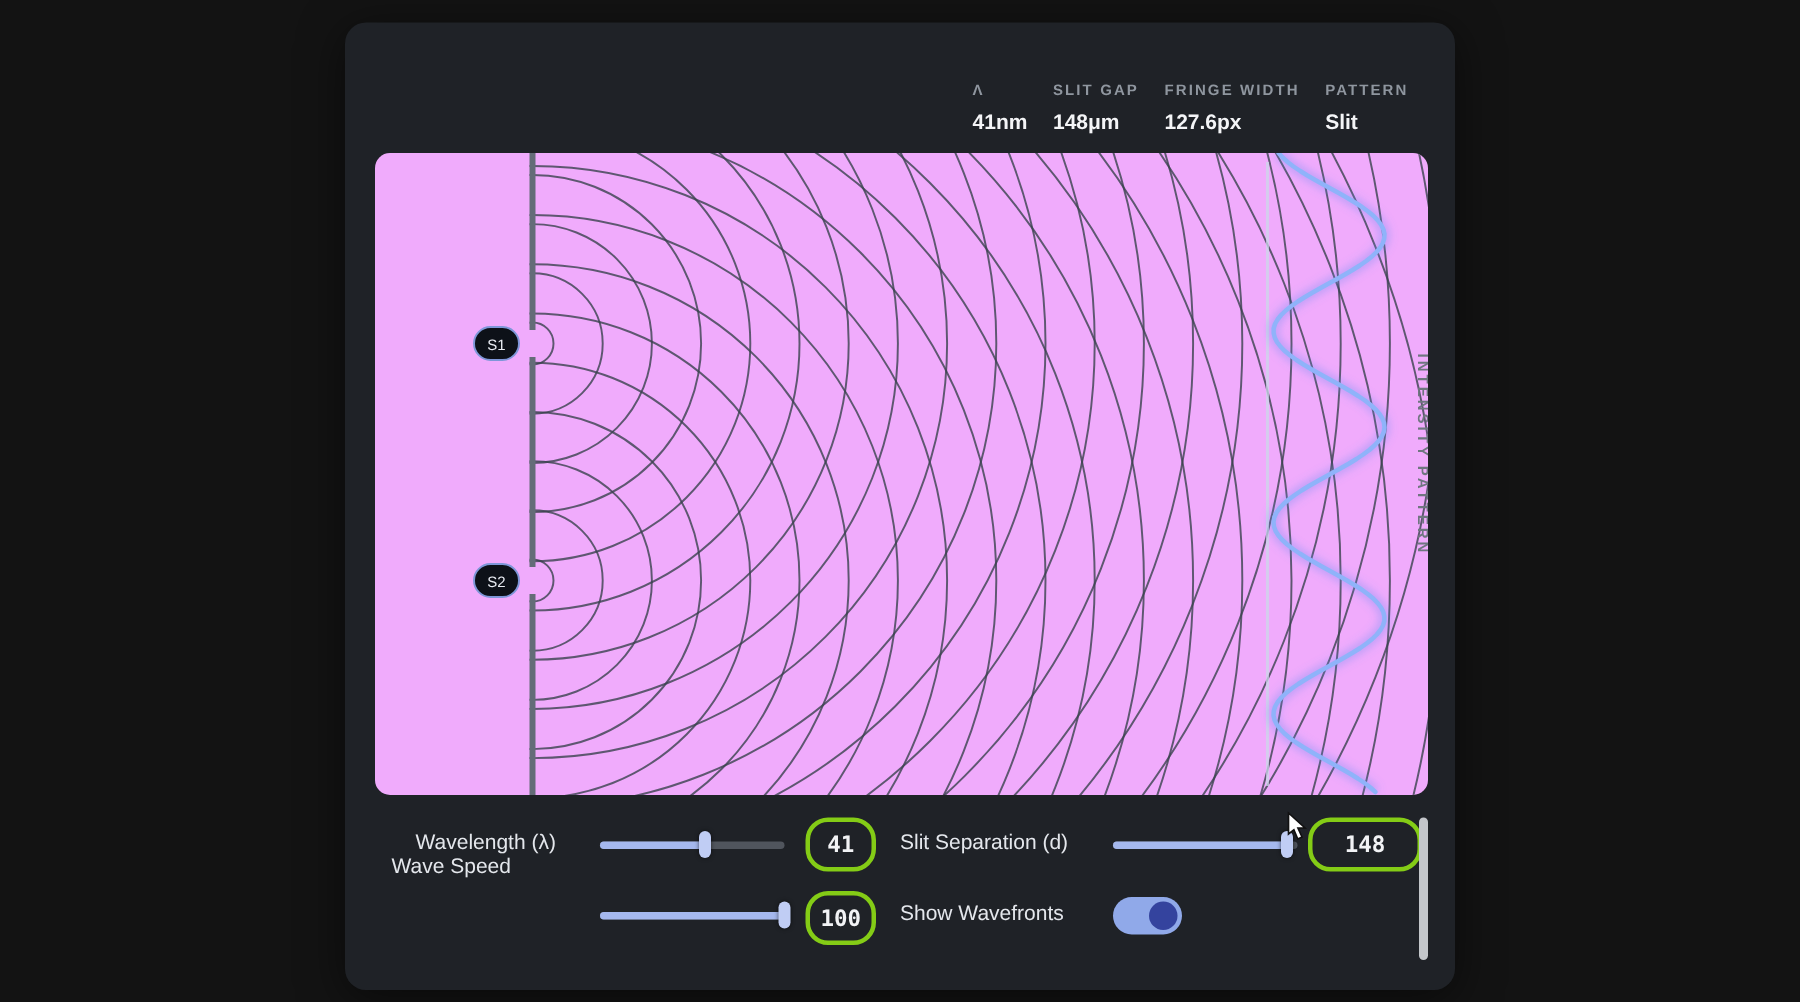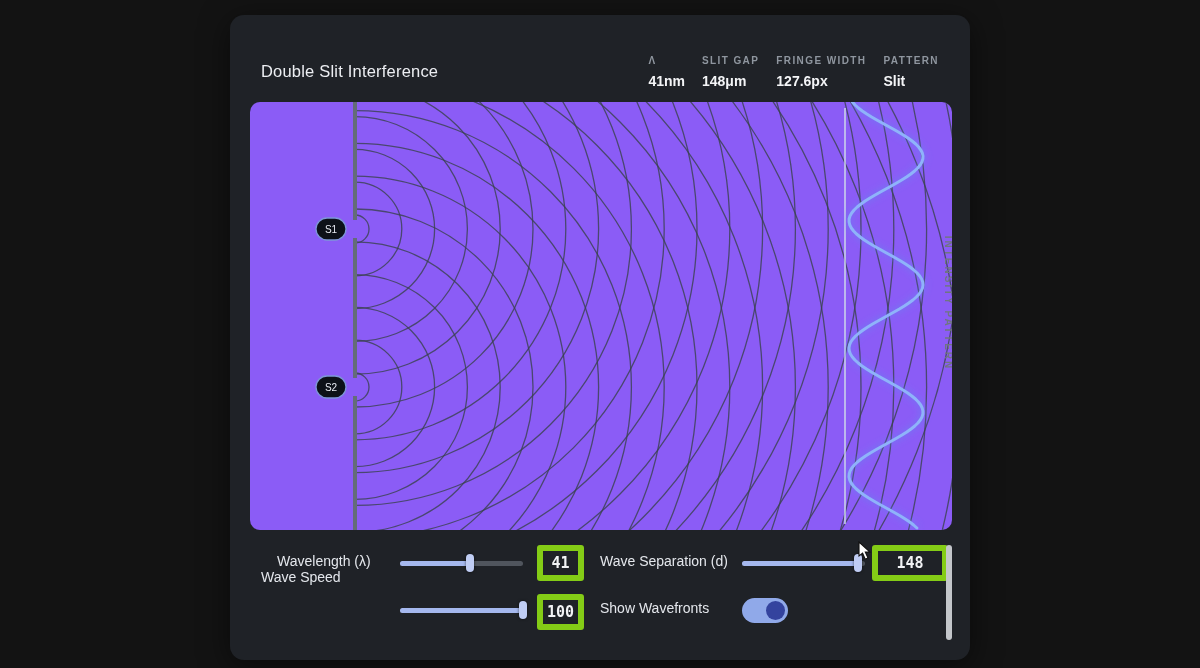--- a/index.html
+++ b/index.html
@@ -15,55 +15,54 @@
            color:#eceef2; font-weight:500; }
   .stats { position:absolute; right:31px; top:40px; display:flex; gap:17px; }
   .stat  { display:flex; flex-direction:column; gap:7px; }
   .stat-label { font-size:10px; font-weight:700; letter-spacing:1.4px; color:#8f969f;
                 text-transform:uppercase; }
   .stat-value { font-family:Liberation Sans, sans-serif; font-size:14px; font-weight:700;
                 color:#f4f5f7; }
 
   
   .canvas { position:absolute; left:20px; top:87px; width:702px; height:428px;
-            background:#8b5cf6; border-radius:10px; overflow:hidden; }
+            background:#f0abfc; border-radius:10px; overflow:hidden; }
   .canvas svg { display:block; }
 
   
   .ctl-label { position:absolute; font-size:14px; color:#e4e7ec; }
   .slider { position:absolute; width:123px; height:20px; cursor:pointer; }
   .slider .track { position:absolute; left:0; right:0; top:8px; height:5px;
                    border-radius:3px; background:#50555d; }
   .slider .fill  { position:absolute; left:0; top:8px; height:5px; border-radius:3px;
                    background:#a5b8ee; width:var(--p,50%); }
   .slider .thumb { position:absolute; top:1px; left:calc(var(--p,50%) - 4px);
                    width:8px; height:18px; border-radius:4px; background:#c0cdf4;
                    box-shadow:0 0 3px rgba(0,0,0,.6); }
-  .valbox { position:absolute; height:36px; border:6px solid #84cc16; border-radius:3px;
+  .valbox { position:absolute; height:36px; border:3px solid #84cc16; border-radius:15px;
             background:transparent; color:#f2f3f5; text-align:center;
             font-family:"DejaVu Sans Mono", monospace; font-size:15px; font-weight:600; }
   .toggle { position:absolute; width:46px; height:25px; border-radius:13px;
             background:#55607a; cursor:pointer; }
   .toggle.on { background:#90a9e9; }
   .toggle .knob { position:absolute; top:3px; left:3px; width:19px; height:19px;
                   border-radius:50%; background:#34439e; transition:left .1s; }
   .toggle.on .knob { left:24px; }
 
   .scrollbar { position:absolute; left:716px; top:530px; width:6px; height:95px;
                border-radius:3px; background:#c3c6ca; }
 
   .cursor { position:absolute; left:857px; top:541px; pointer-events:none; }
 </style>
 </head>
 <body>
 
 <div class="page">
   <div class="card">
 
-    <div class="title">Double Slit Interference</div>
 
     <div class="stats">
       <div class="stat">
         <div class="stat-label">Λ</div>
         <div class="stat-value">41nm</div>
       </div>
       <div class="stat">
         <div class="stat-label">Slit Gap</div>
         <div class="stat-value">148μm</div>
       </div>
@@ -154,21 +153,21 @@
     </div>
 
     <div class="ctl-label" style="left:31px; top:538px;margin-left:16px;">Wavelength (λ)</div>
     <div class="slider" style="left: 170px; top: 538px; --p: 57%;">
       <div class="track"></div>
       <div class="fill"></div>
       <div class="thumb"></div>
     </div>
     <input class="valbox" style="left: 307px; top: 530px; width: 47px;" value="41">
 
-    <div class="ctl-label" style="left:370px; top:538px;">Wave Separation (d)</div>
+    <div class="ctl-label" style="left:370px; top:538px;">Slit Separation (d)</div>
     <div class="slider" style="left: 512px; top: 538px; --p: 94%;">
       <div class="track"></div>
       <div class="fill"></div>
       <div class="thumb"></div>
     </div>
     <input class="valbox" style="left: 642px; top: 530px; width: 76px;" value="148">
 
     <div class="ctl-label" style="left:31px; top:554px;">Wave Speed</div>
     <div class="slider" style="left: 170px; top: 585px; --p: 100%;">
       <div class="track"></div>

